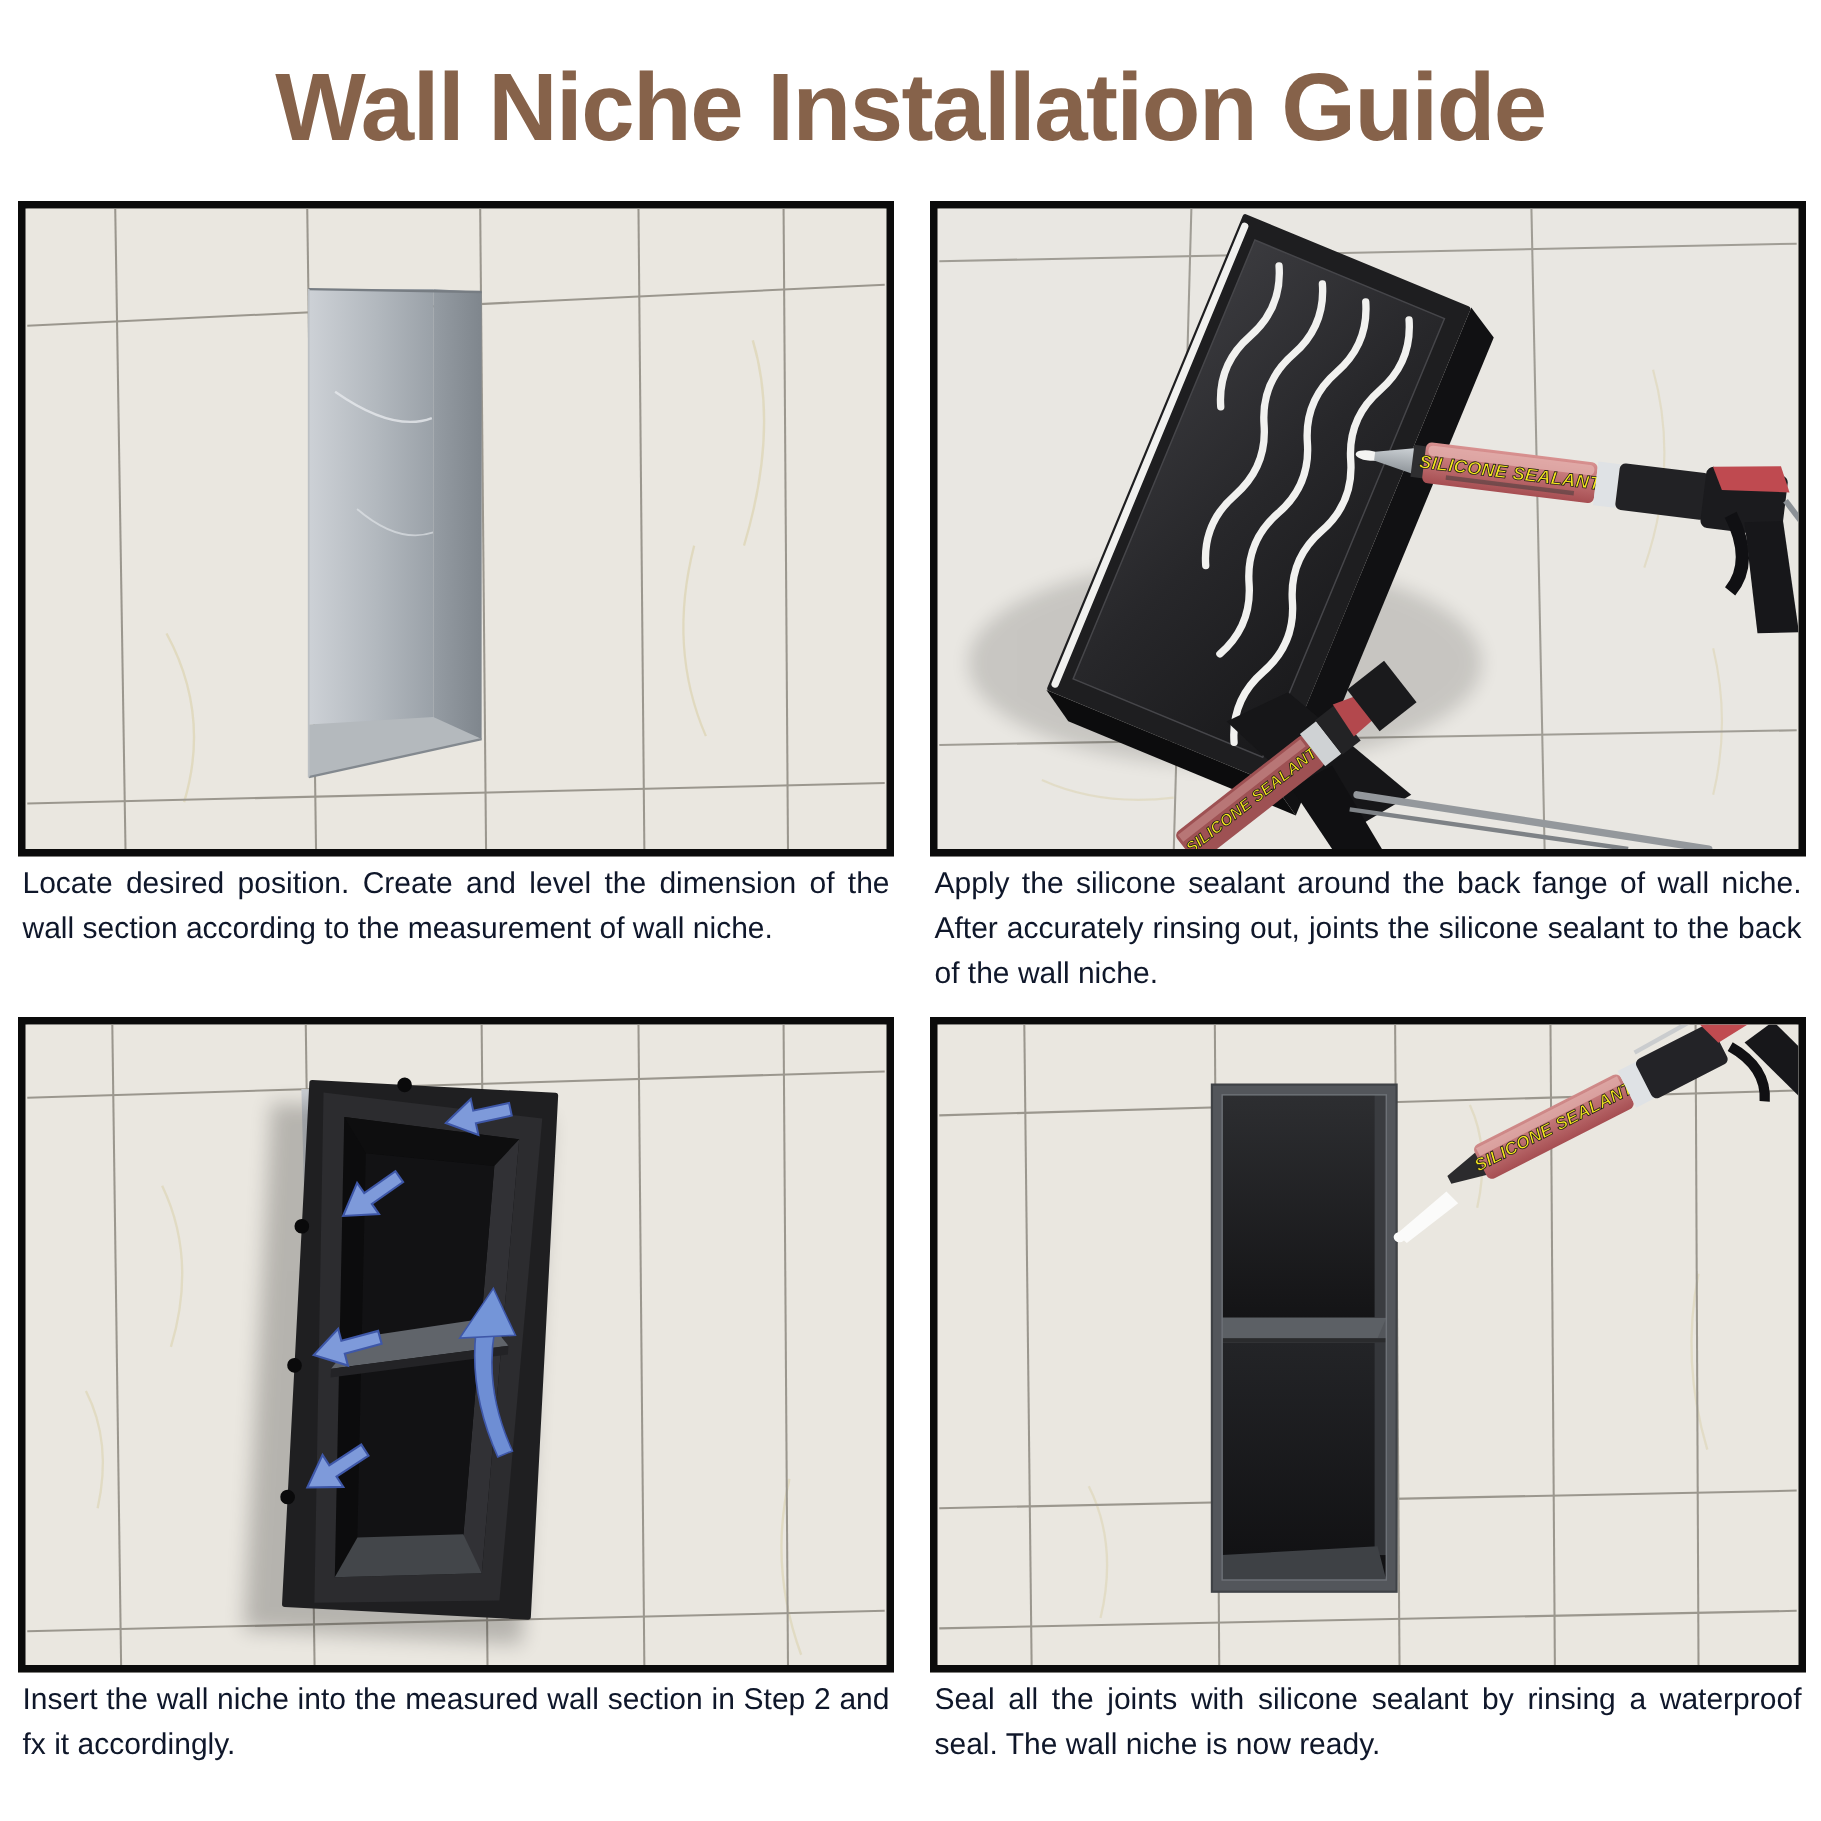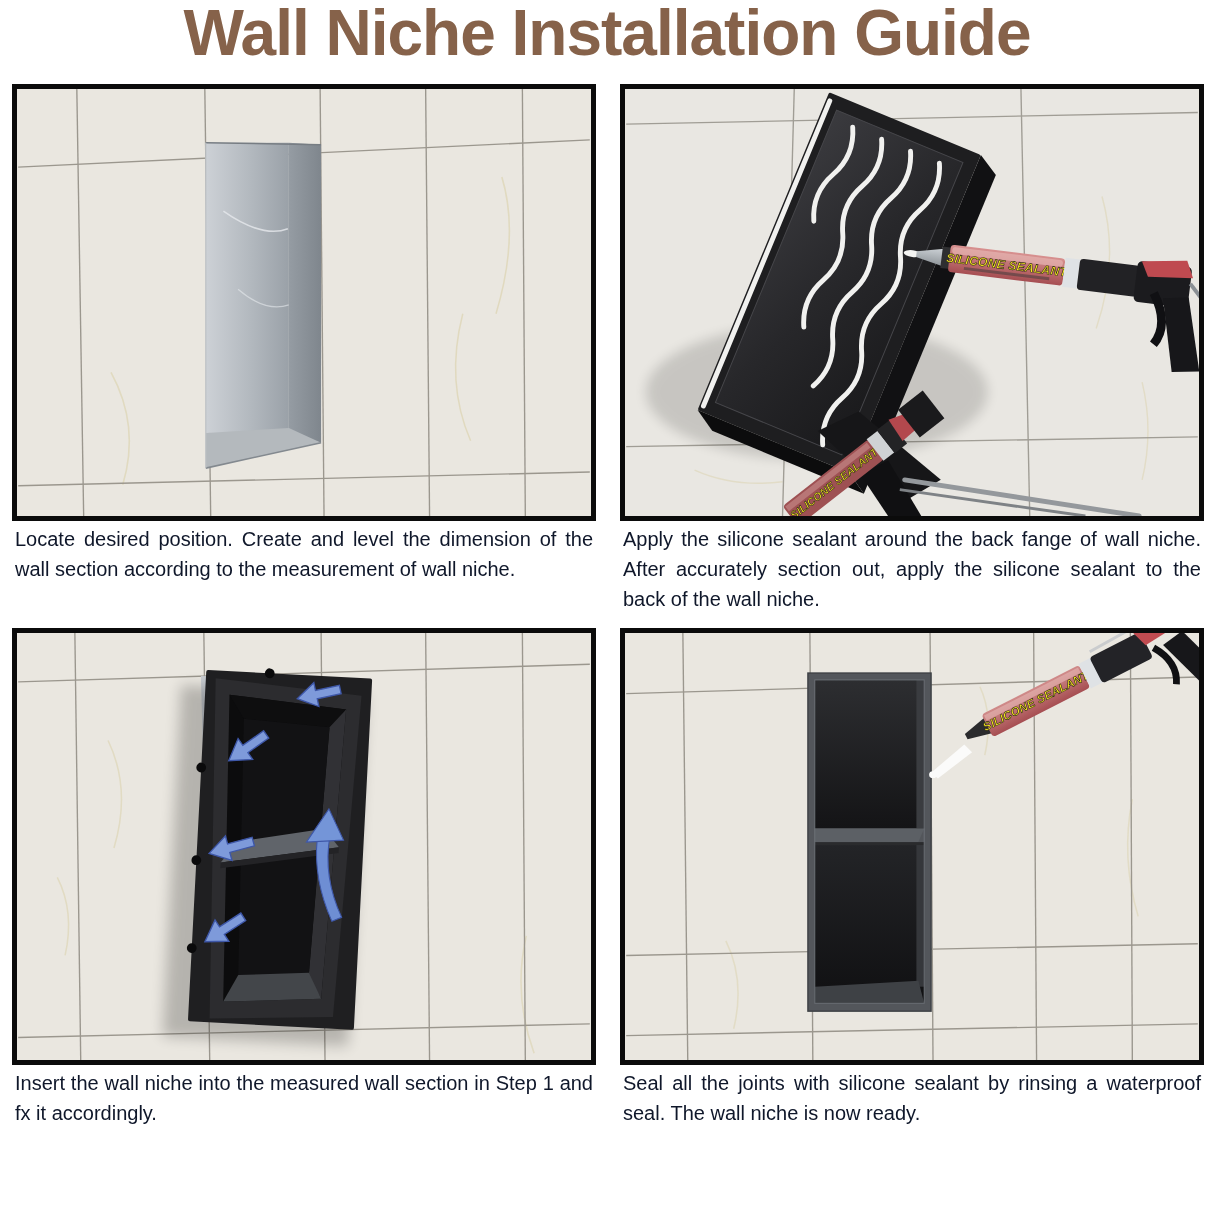--- a/index.html
+++ b/index.html
@@ -1,19 +1,19 @@
 <!DOCTYPE html>
 <html><head>
 <meta charset="utf-8">
 <style>
   html,body{margin:0;padding:0;background:#ffffff;}
   .page{width:1214px;height:1214px;background:#ffffff;overflow:hidden;position:relative;
         font-family:"Liberation Sans",sans-serif;}
-  h1.title{margin:0;height:84px;display:flex;align-items:flex-end;justify-content:center;
-        padding-bottom:14px;box-sizing:border-box;
+  h1.title{margin:0;height:134px;display:flex;align-items:flex-end;justify-content:center;
+        padding-bottom:26px;box-sizing:border-box;
         font-size:64px;font-weight:700;letter-spacing:-1px;color:#86624A;}
   .grid{display:grid;grid-template-columns:584px 584px;column-gap:24px;row-gap:14px;
         padding:0 12px;}
   figure.step{margin:0;width:584px;}
   .panel{width:584px;height:437px;border:5px solid #0b0b0b;box-sizing:border-box;
          background:#EAE7E0;overflow:hidden;}
   .panel svg{display:block;width:574px;height:427px;}
   .caption{margin:3px 3px 0 3px;font-size:20px;line-height:30px;color:#0f172a;
            text-align:justify;min-height:90px;}
   .row2 .caption{min-height:60px;}
@@ -146,21 +146,21 @@
             <rect x="152" y="-15" width="15" height="30" fill="#dfe2e5"></rect>
             <rect x="167" y="-16" width="62" height="32" rx="4" fill="#222225"></rect>
             <rect x="226" y="-21" width="56" height="42" rx="5" fill="#1b1b1e"></rect>
             <polygon points="230,-21 276,-27 284,-10 238,-6" fill="#bf4a50"></polygon>
             <path d="M246,10 q20,30 6,52" stroke="#101013" stroke-width="9" fill="none"></path>
             <polygon points="256,14 282,10 302,84 274,88" fill="#17171a"></polygon>
             <line x1="282" y1="-4" x2="350" y2="66" stroke="#8b9095" stroke-width="4"></line>
           </g>
         </svg>
       </div>
-      <figcaption class="caption">Apply the silicone sealant around the back fange of wall niche. After accurately section out, apply the silicone sealant to the back of the wall niche.</figcaption>
+      <figcaption class="caption">Apply the silicone sealant around the back fange of wall niche. After accurately rinsing out, joints the silicone sealant to the back of the wall niche.</figcaption>
     </figure>
 
     <figure class="step row2">
       <div class="panel">
         <svg viewBox="0 0 585 437">
           <defs>
             <linearGradient id="g3rec" x1="0" y1="0" x2="1" y2="0">
               <stop offset="0" stop-color="#c9cdd2"></stop>
                 <stop offset="1" stop-color="#959ca3"></stop>
             </linearGradient>
@@ -219,21 +219,21 @@
               <path d="M0,10 L16,0 L16,6.5 L36,6.5 L36,13.5 L16,13.5 L16,20 Z"></path>
               </g>
             <g transform="translate(184,305) rotate(-33) scale(1.3)">
               <path d="M0,10 L16,0 L16,6.5 L36,6.5 L36,13.5 L16,13.5 L16,20 Z"></path>
               </g>
             <path d="M331,291 C319,265 314,236 319,208 L306,211 C303,240 309,268 321,295 Z" fill="#6e8ed4"></path>
             <polygon points="295,214 318,180 333,212" fill="#7495d8"></polygon>
           </g>
         </svg>
       </div>
-      <figcaption class="caption">Insert the wall niche into the measured wall section in Step 1 and fx it accordingly.</figcaption>
+      <figcaption class="caption">Insert the wall niche into the measured wall section in Step 2 and fx it accordingly.</figcaption>
     </figure>
 
     <figure class="step row2">
       <div class="panel">
         <svg viewBox="0 0 585 437">
           <defs>
             <linearGradient id="g4up" x1="0" y1="0" x2="0" y2="1">
               <stop offset="0" stop-color="#2d2e31"></stop>
                 <stop offset="1" stop-color="#141416"></stop>
             </linearGradient>

